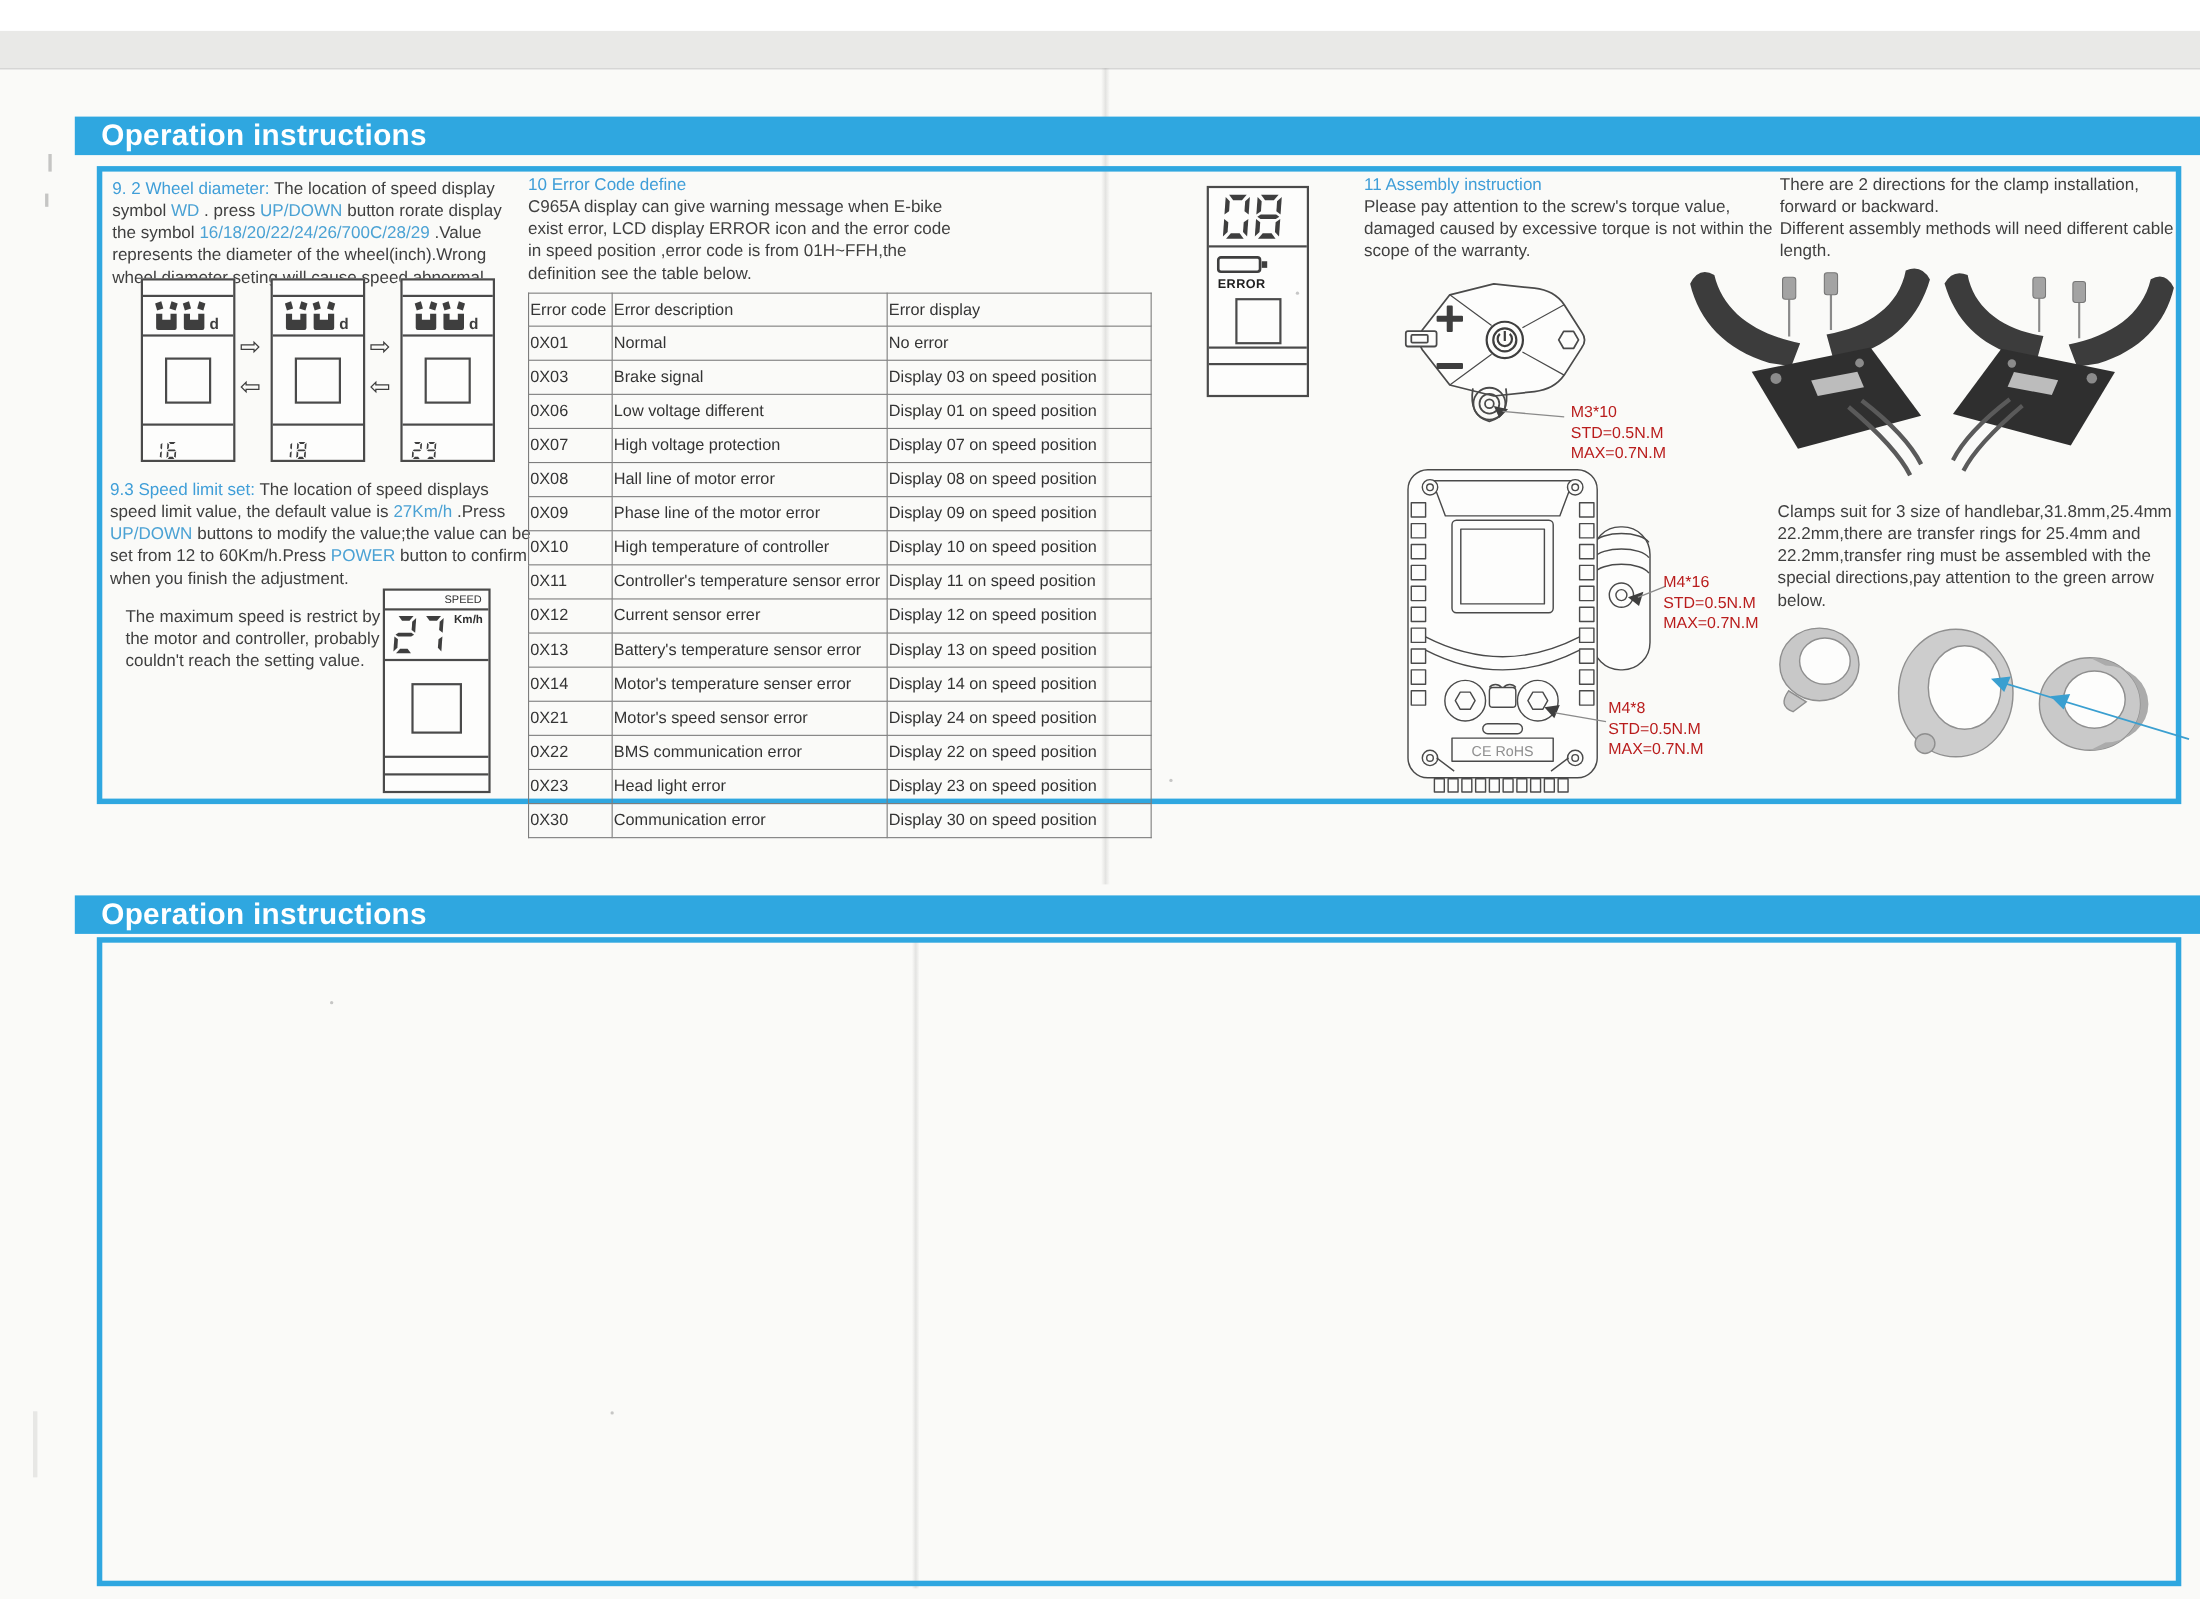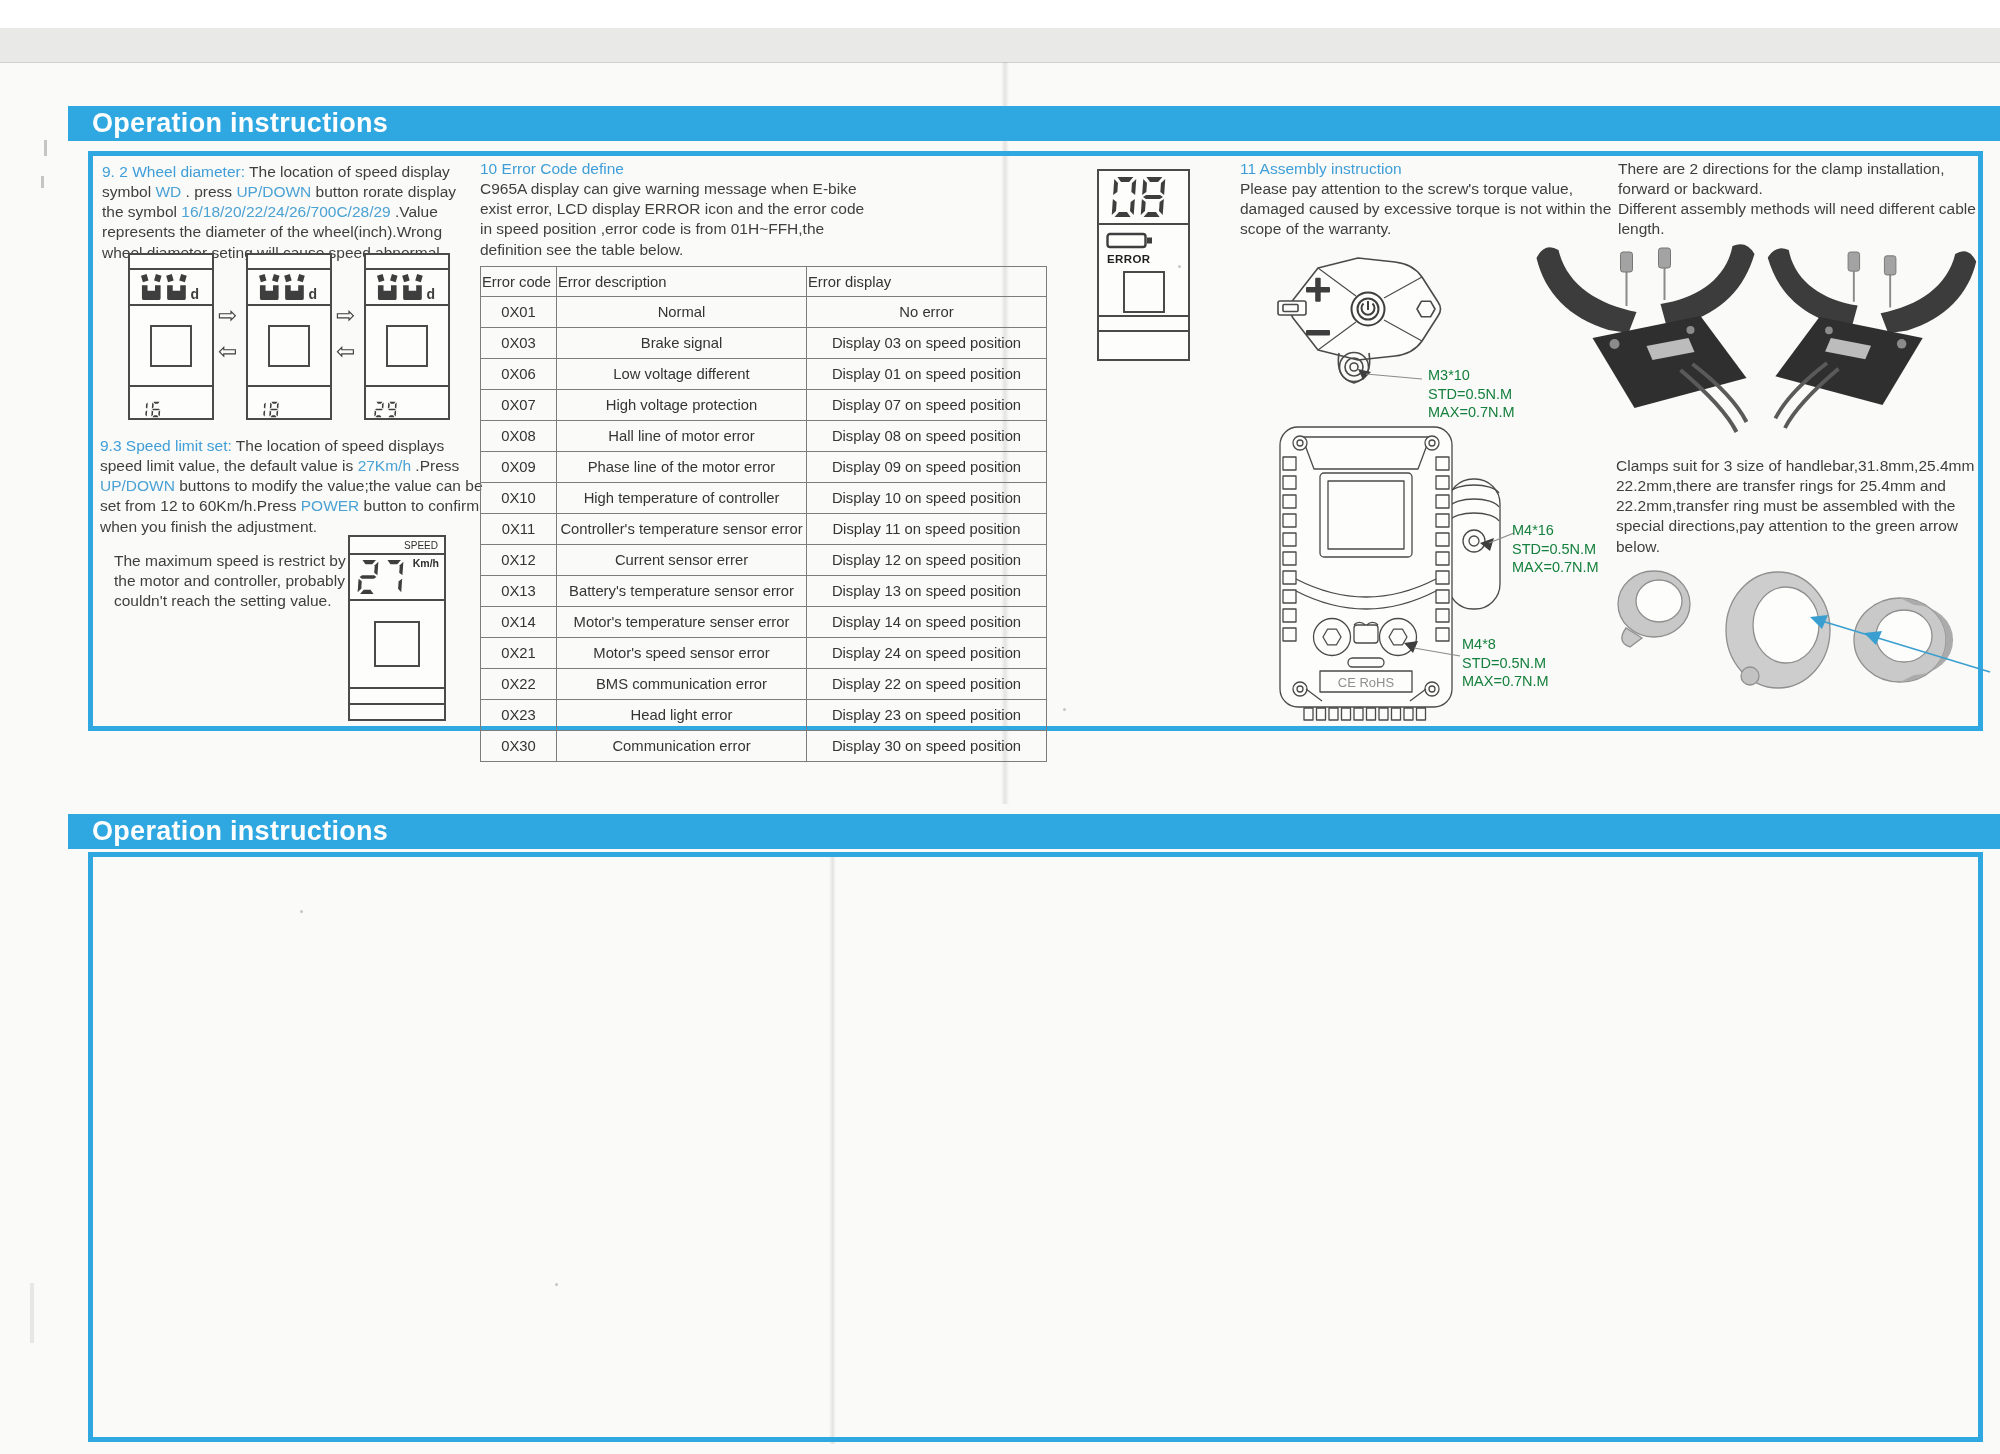--- a/index.html
+++ b/index.html
@@ -7,25 +7,25 @@
         font-family:"Liberation Sans", sans-serif;color:#3f3f3f;margin-top:28px;}
   .abs{position:absolute;}
   .scanband-top{left:0;top:0;width:2000px;height:34px;background:#e9e9e7;border-bottom:1px solid #d2d2d0;}
   .scanband-bottom{left:0;top:1444px;width:2000px;height:10px;background:#dcdcda;}
   .bar{background:#2fa7e0;color:#ffffff;font-weight:bold;font-size:27px;
        display:flex;align-items:center;padding-left:24px;letter-spacing:.3px;}
   .panel{border:5px solid #2fa7e0;background:transparent;box-sizing:border-box;}
   .para{font-size:15.5px;line-height:1.3;color:#3f3f3f;}
   .headblue{color:#3f9ed8;}
   .term{color:#4ba2d4;}
-  .callout{font-size:14.5px;line-height:1.28;color:#15803d;white-space:nowrap;}
+  .callout{font-size:14.5px;line-height:1.28;color:#b91c1c;white-space:nowrap;}
   table.err{border-collapse:collapse;table-layout:fixed;background:transparent;}
   table.err th, table.err td{border:1px solid #7d7d7d;font-weight:normal;text-align:left;
        font-size:14.8px;color:#343434;padding:2px 1px;overflow:hidden;white-space:nowrap;}
-  table.err th{height:25px;} table.err td{height:26px;text-align:center;}
+  table.err th{height:25px;} table.err td{height:26px;}
   .lcdbox{border:2px solid #4a4a4a;background:#fdfdfc;box-sizing:border-box;}
   .lcdline{border-top:2px solid #4a4a4a;}
   .lcdsq{border:2px solid #4a4a4a;background:#fdfdfc;}
   .sevenseg{display:flex;gap:3px;align-items:flex-end;}
   .crease{background:linear-gradient(to right,rgba(0,0,0,0),rgba(90,90,90,.14),rgba(0,0,0,0));}
   .speck{background:#9a9a9a;border-radius:50%;opacity:.55;}
   .arrowglyph{font-size:23px;color:#3e3e3e;line-height:1;}
   .mark{background:#8f8f8f;opacity:.5;}
 </style>
 </head>

